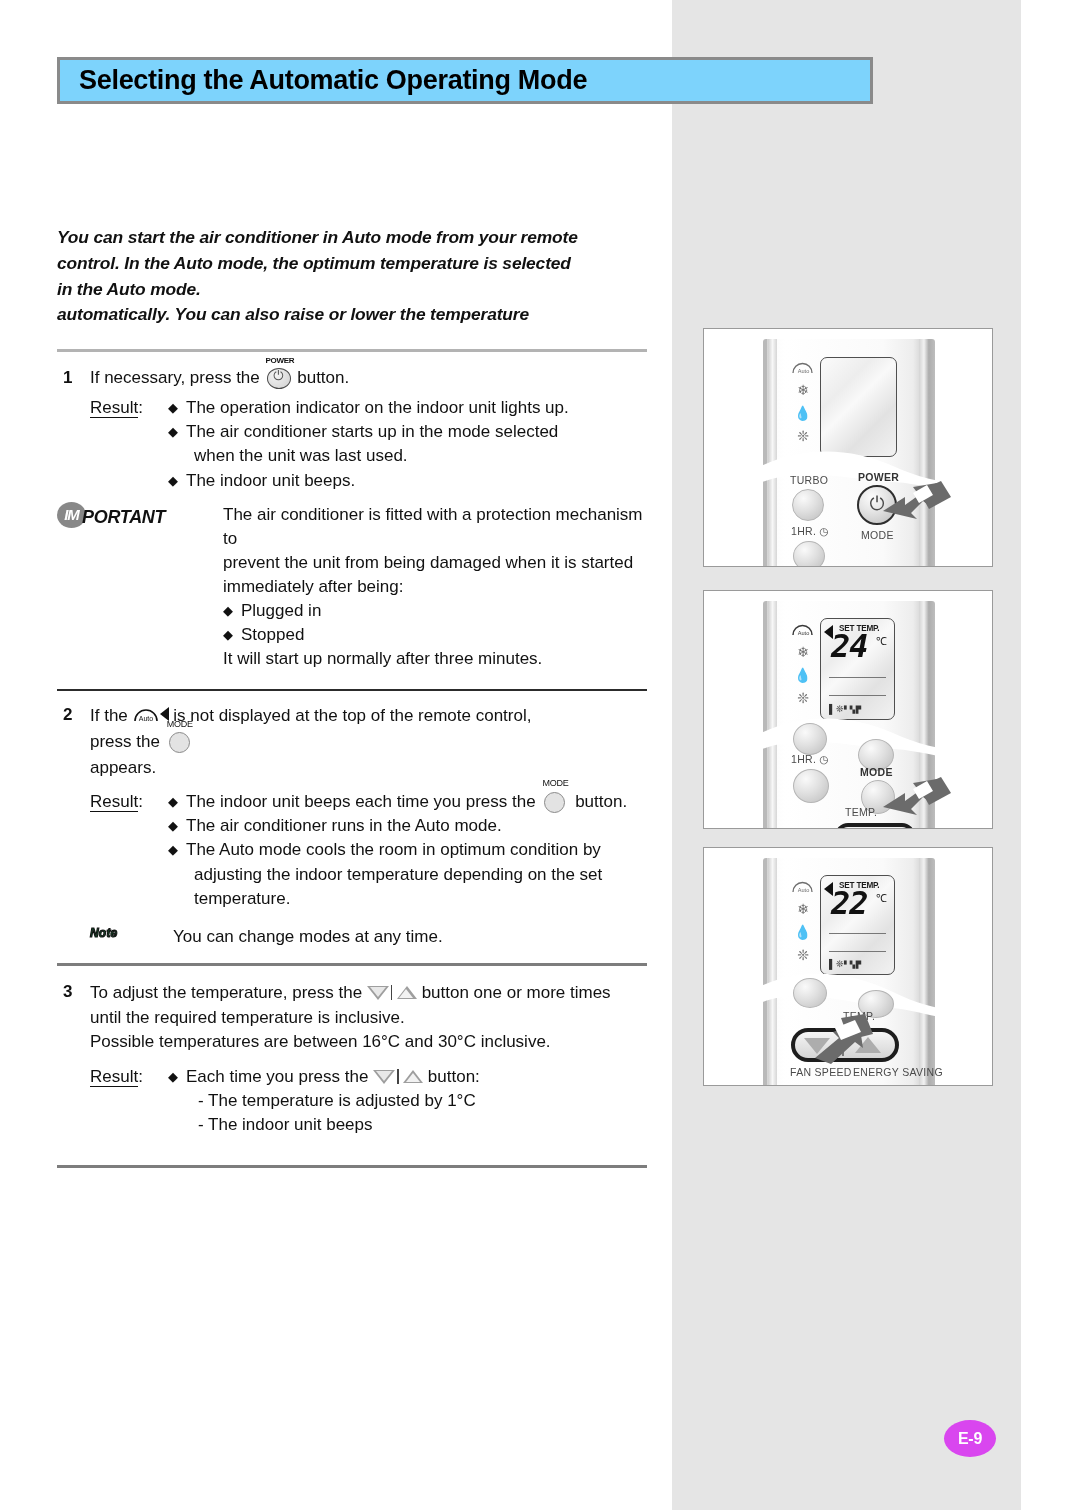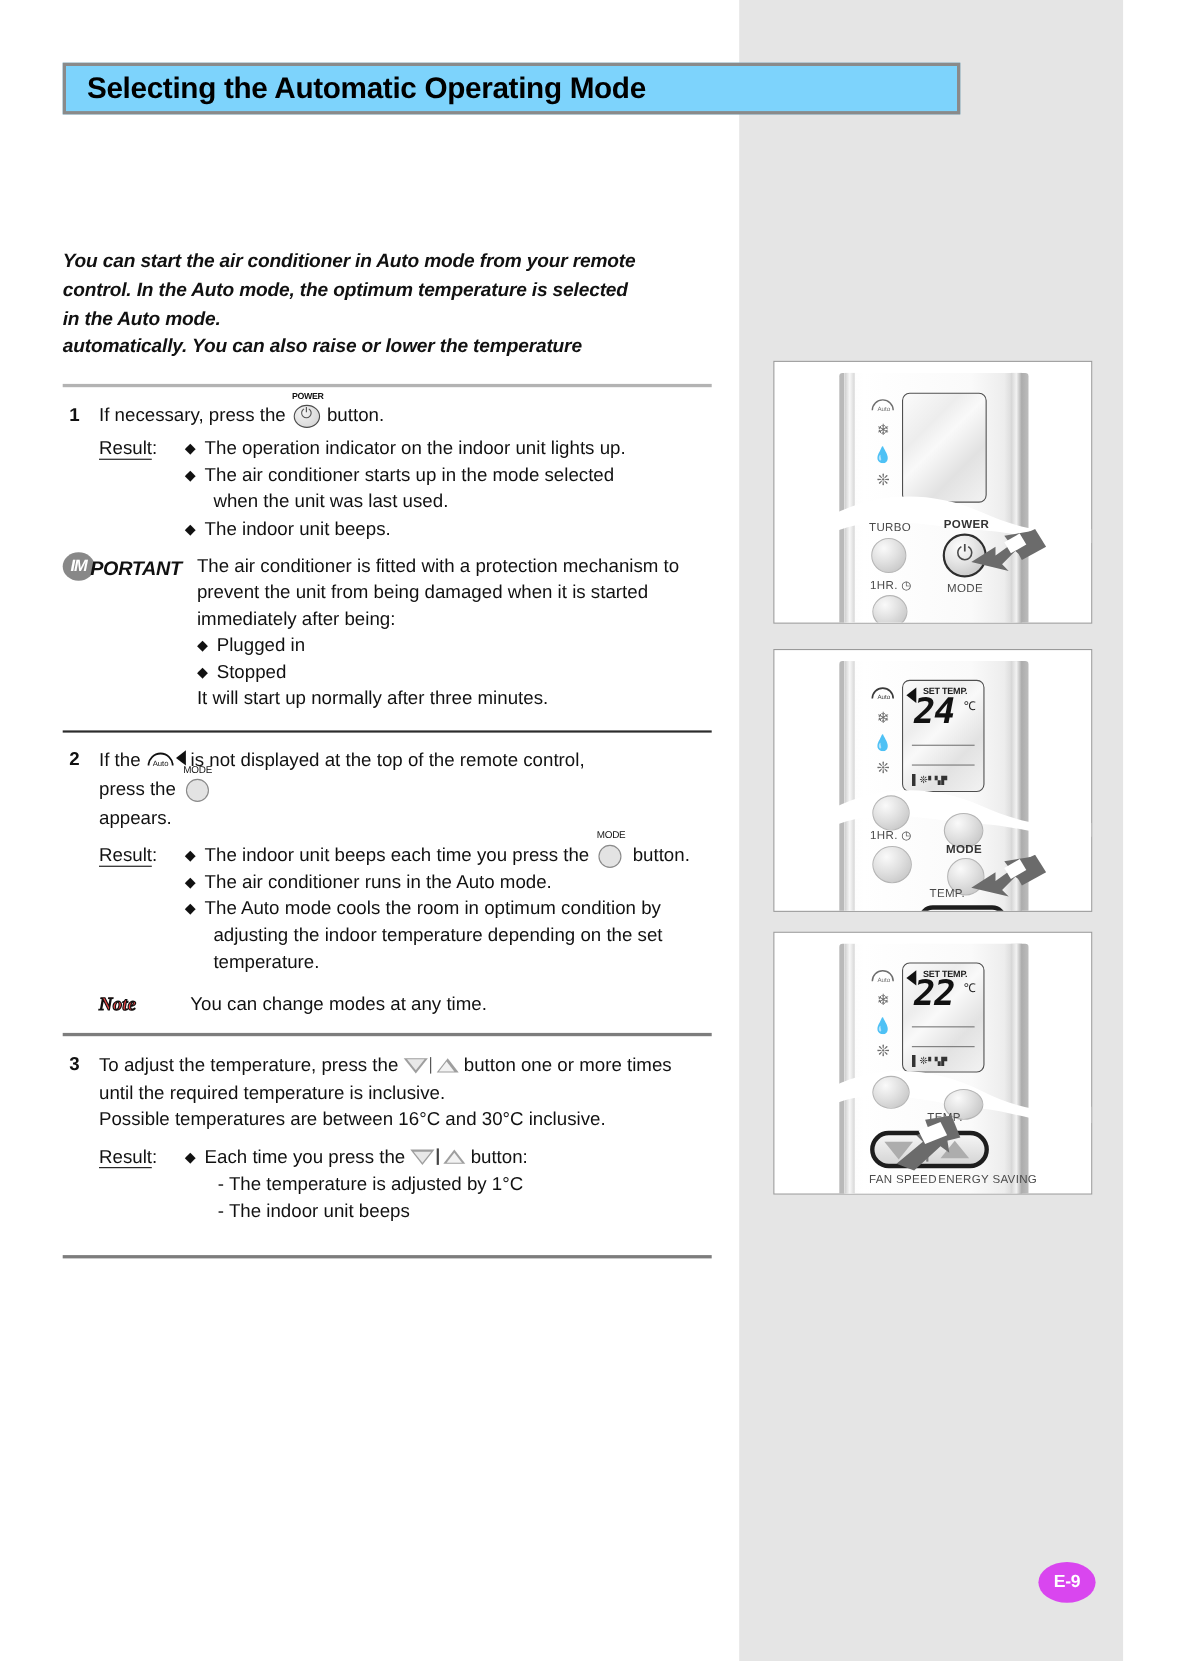--- a/index.html
+++ b/index.html
@@ -121,20 +121,21 @@
     padding-top: 0px;
   }
   .bullet .btxt { flex: 1; }
   .sub { padding-left: 30px; }
 
   
   .important {
     display: flex;
     align-items: flex-start;
     margin-top: 10px;
+    gap: 44px;
   }
   .imp-tag {
     flex: 0 0 122px;
     position: relative;
     height: 26px;
   }
   .imp-circle {
     position: absolute;
     left: 0; top: -1px;
     width: 29px; height: 26px;
@@ -164,25 +165,24 @@
     display: flex;
     align-items: flex-start;
     padding-left: 33px;
     margin-top: 14px;
     margin-bottom: 14px;
   }
   .note-tag {
     flex: 0 0 83px;
     font-style: italic;
     font-weight: bold;
-    font-size: 17px;
-    color: #ef4444;
+    font-size: 12px;
+    color: #14532d;
     -webkit-text-stroke: 1.1px #111;
     letter-spacing: 0.2px;
-    font-family: Liberation Serif, serif;
   }
   .note-txt { flex: 1; }
 
   
   .inline-power {
     display: inline-block;
     position: relative;
     width: 28px; height: 20px;
     vertical-align: -5px;
   }

